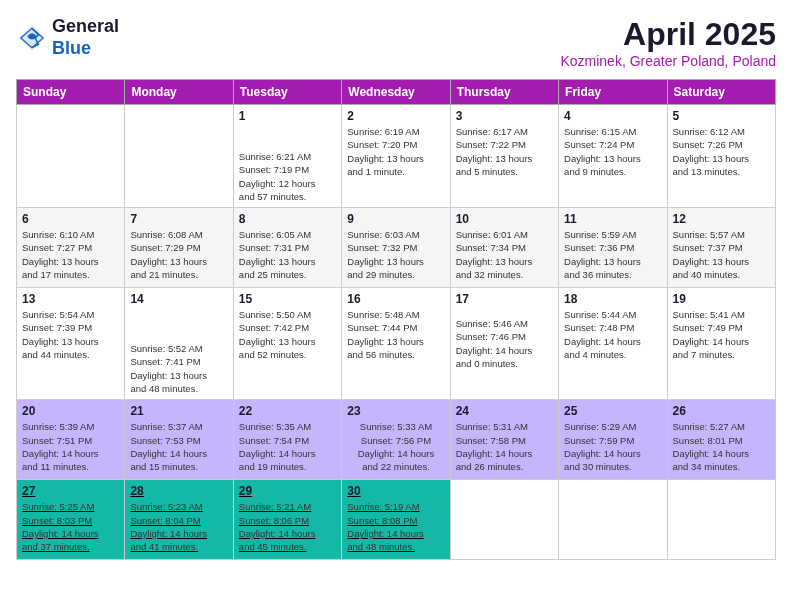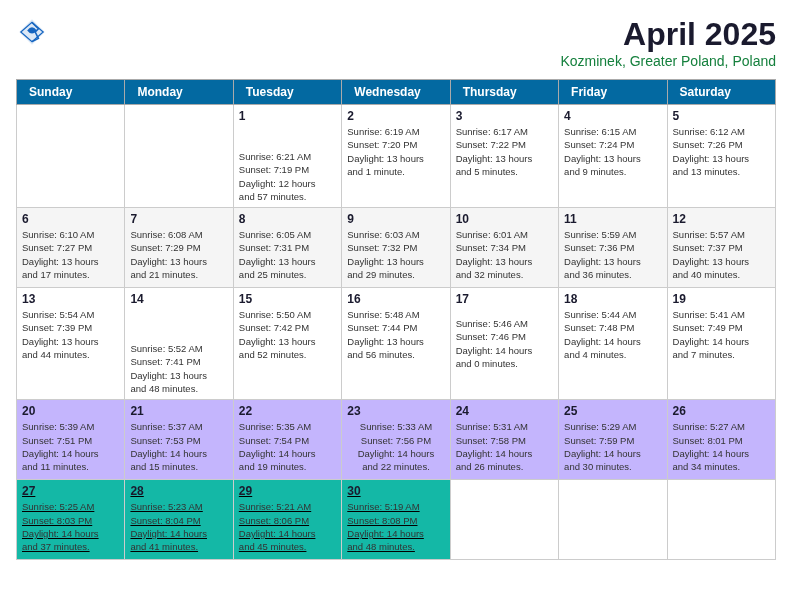--- a/index.html
+++ b/index.html
@@ -35,31 +35,31 @@
     .title-block {
       text-align: right;
     }
     .month-title {
       font-size: 32px;
       font-weight: bold;
       color: #1a1a2e;
     }
     .location {
       font-size: 14px;
-      color: #15803d;
+      color: #a21caf;
     }
     .calendar {
       width: 100%;
       border-collapse: collapse;
       font-size: 10.5px;
     }
     .calendar th {
-      background-color: #0369a1;
+      background-color: #a21caf;
       color: white;
-      padding: 5px 12px;
+      padding: 5px 6px;
       text-align: left;
       font-size: 12px;
       font-weight: bold;
       border: 1px solid #aaa;
     }
     .calendar td {
       border: 1px solid #ccc;
       vertical-align: top;
       padding: 4px 5px;
       width: calc(100% / 7);
@@ -86,20 +86,24 @@
 <body>
 
 <div class="header">
   <div class="logo">
     <svg class="logo-icon" viewBox="0 0 40 40">
       <polygon points="20,4 36,20 20,36 4,20" fill="#1565c0" opacity="0.15"></polygon>
       <polygon points="20,8 34,20 20,32 6,20" fill="none" stroke="#1565c0" stroke-width="1.5"></polygon>
       <path d="M14,18 Q20,10 26,18 Q20,26 14,18 Z" fill="#1565c0"></path>
       <path d="M20,8 L28,16 L24,20 L28,28 L20,32" fill="none" stroke="#1565c0" stroke-width="2"></path>
     </svg>
+    <div class="logo-text">
+      <span class="logo-general">General</span><br>
+      <span class="logo-blue">Blue</span>
+    </div>
   </div>
   <div class="title-block">
     <div class="month-title">April 2025</div>
     <div class="location">Kozminek, Greater Poland, Poland</div>
   </div>
 </div>
 
 <table class="calendar">
   <thead>
     <tr>

